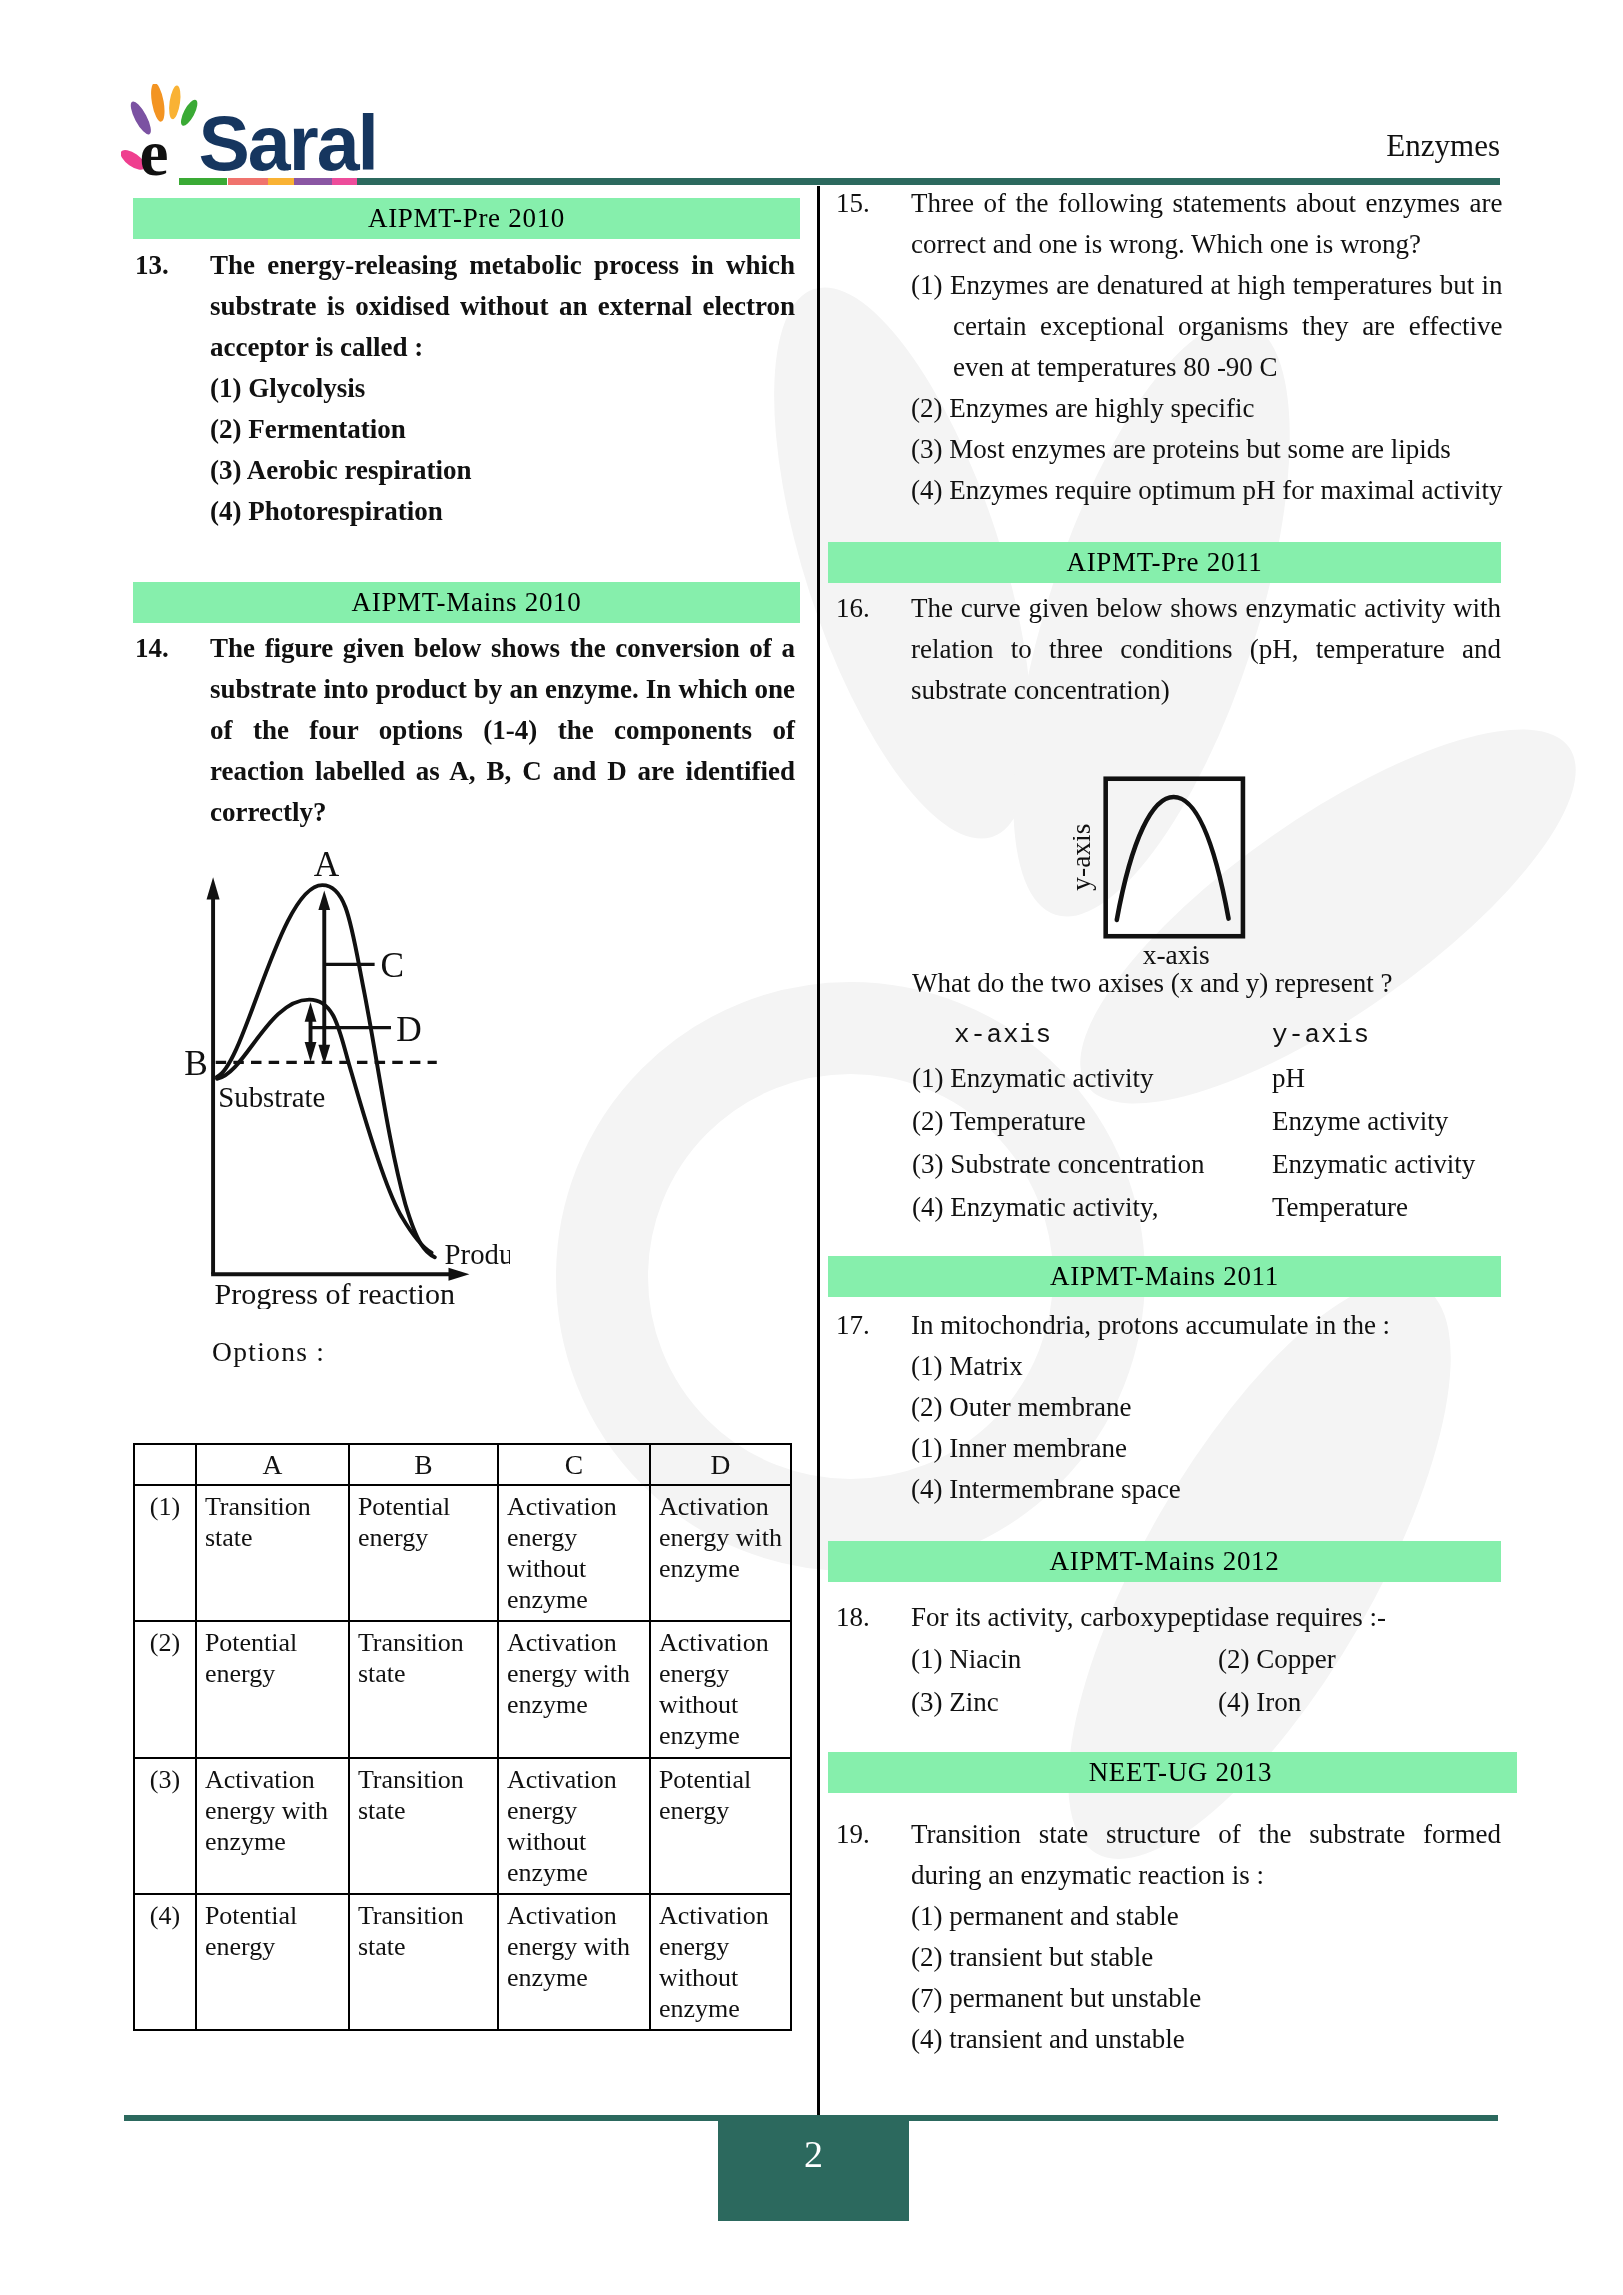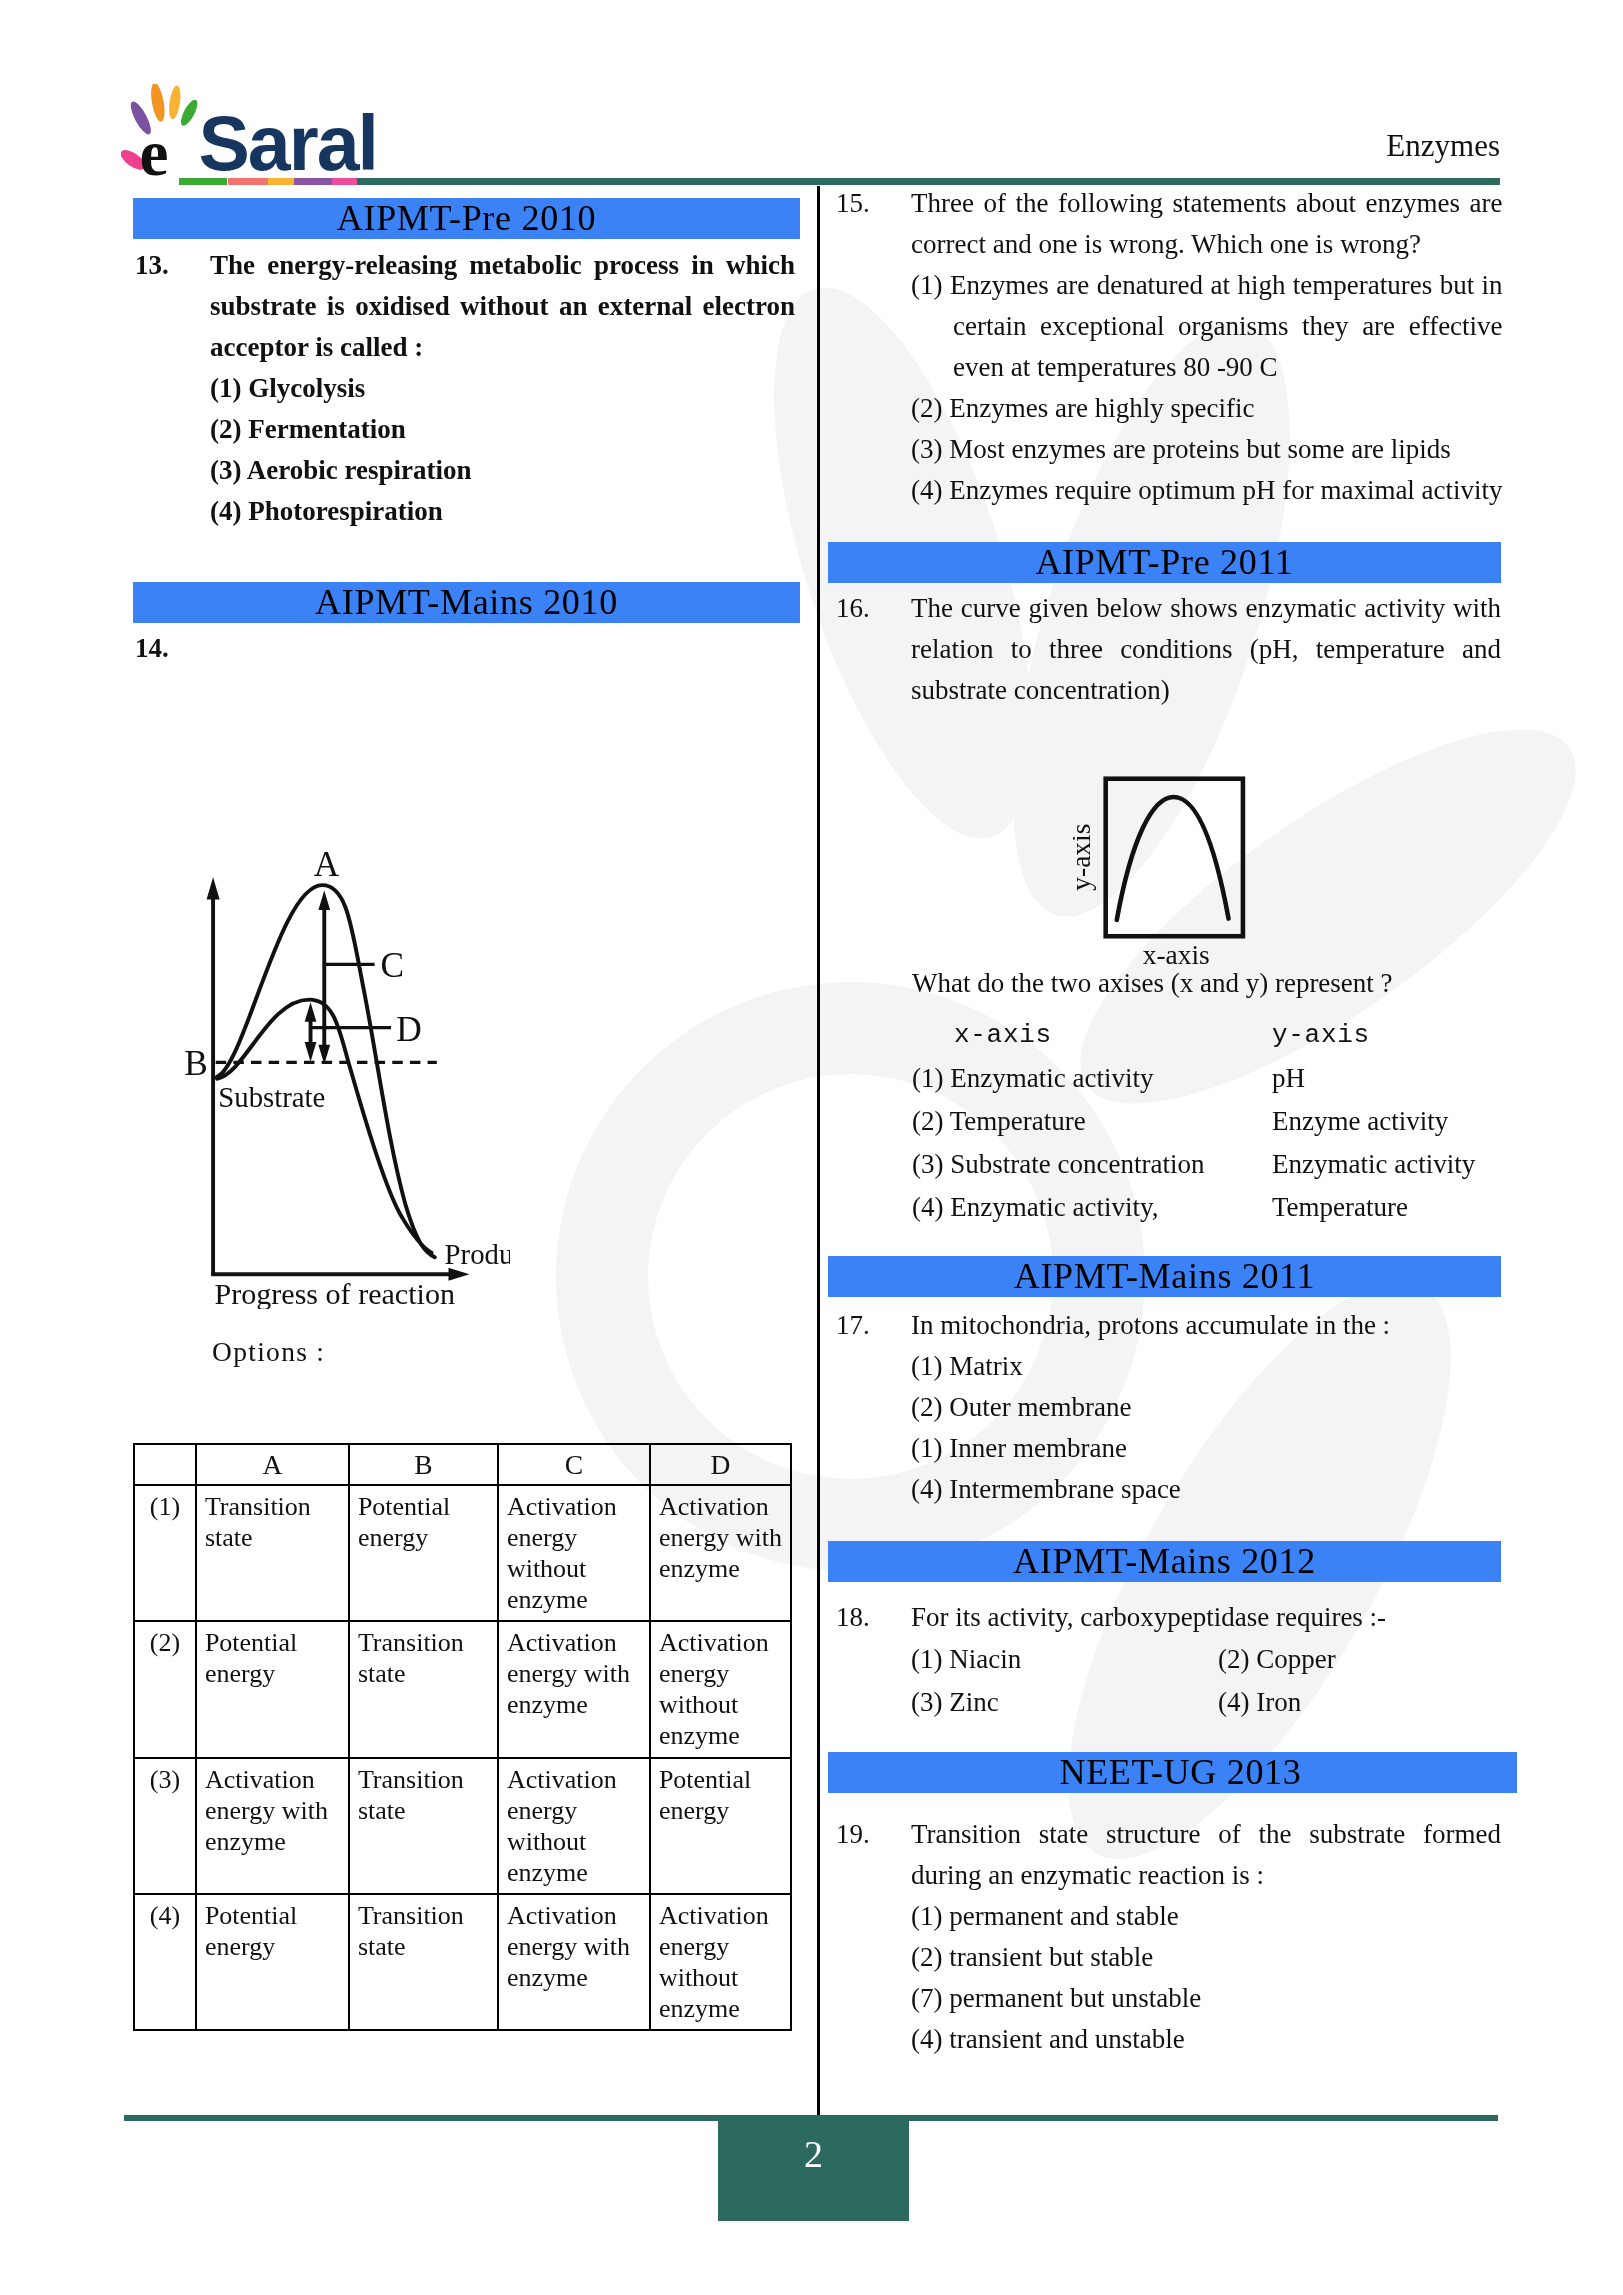--- a/index.html
+++ b/index.html
@@ -10,21 +10,21 @@
 
   
   .logo{position:absolute;left:121px;top:84px;height:98px;display:flex;align-items:flex-end;}
   .brand-text{font-family:"Liberation Sans",sans-serif;font-weight:700;font-size:77px;
               color:#16365f;letter-spacing:-2px;line-height:1;margin-left:-10.5px;}
   .subject{position:absolute;right:123px;top:128px;font-size:31px;color:#111;}
   .rule{position:absolute;top:178px;height:6.5px;}
   .vdiv{position:absolute;left:817px;top:186px;width:2.6px;height:1930px;background:#000;}
 
   
-  .banner{position:absolute;height:41px;background:#3b82f6;color:#000;font-size:36px;
+  .banner{position:absolute;height:41px;background:#86efac;color:#000;font-size:27px;
           line-height:41px;text-align:center;letter-spacing:0.7px;}
   .banner.l{left:133px;width:667px;}
   .banner.r{left:828px;width:673px;}
 
   
   .q{position:absolute;display:flex;font-size:27px;line-height:41px;}
   .q.l{left:135px;width:660px;font-weight:bold;}
   .q.r{left:836px;width:665px;}
   .qnum{flex:0 0 75px;}
   .qbody{flex:1;}
@@ -106,20 +106,23 @@
         <div class="optline">(2) Fermentation</div>
         <div class="optline">(3) Aerobic respiration</div>
         <div class="optline">(4) Photorespiration</div>
       </div>
     </div>
 
     <div class="banner l" style="top:582px;">AIPMT-Mains 2010</div>
 
     <div class="q l" style="top:628px;">
       <div class="qnum">14.</div>
+      <div class="qbody">
+        <div class="jt">The figure given below shows the conversion of a substrate into product by an enzyme. In which one of the four options (1-4) the components of reaction labelled as A, B, C and D are identified correctly?</div>
+      </div>
     </div>
 
     <svg class="fig" style="left:183px;top:838px;" width="327" height="471" viewBox="0 0 500 720">
 
       <line x1="46" y1="90" x2="46" y2="667" stroke="#111" stroke-width="6"></line>
       <polygon points="46,60 36,94 56,94" fill="#111"></polygon>
       <line x1="43" y1="667" x2="424" y2="667" stroke="#111" stroke-width="6"></line>
       <polygon points="438,667 406,657 406,677" fill="#111"></polygon>
 
       <line x1="50" y1="343" x2="388" y2="343" stroke="#111" stroke-width="5" stroke-dasharray="16 11"></line>

